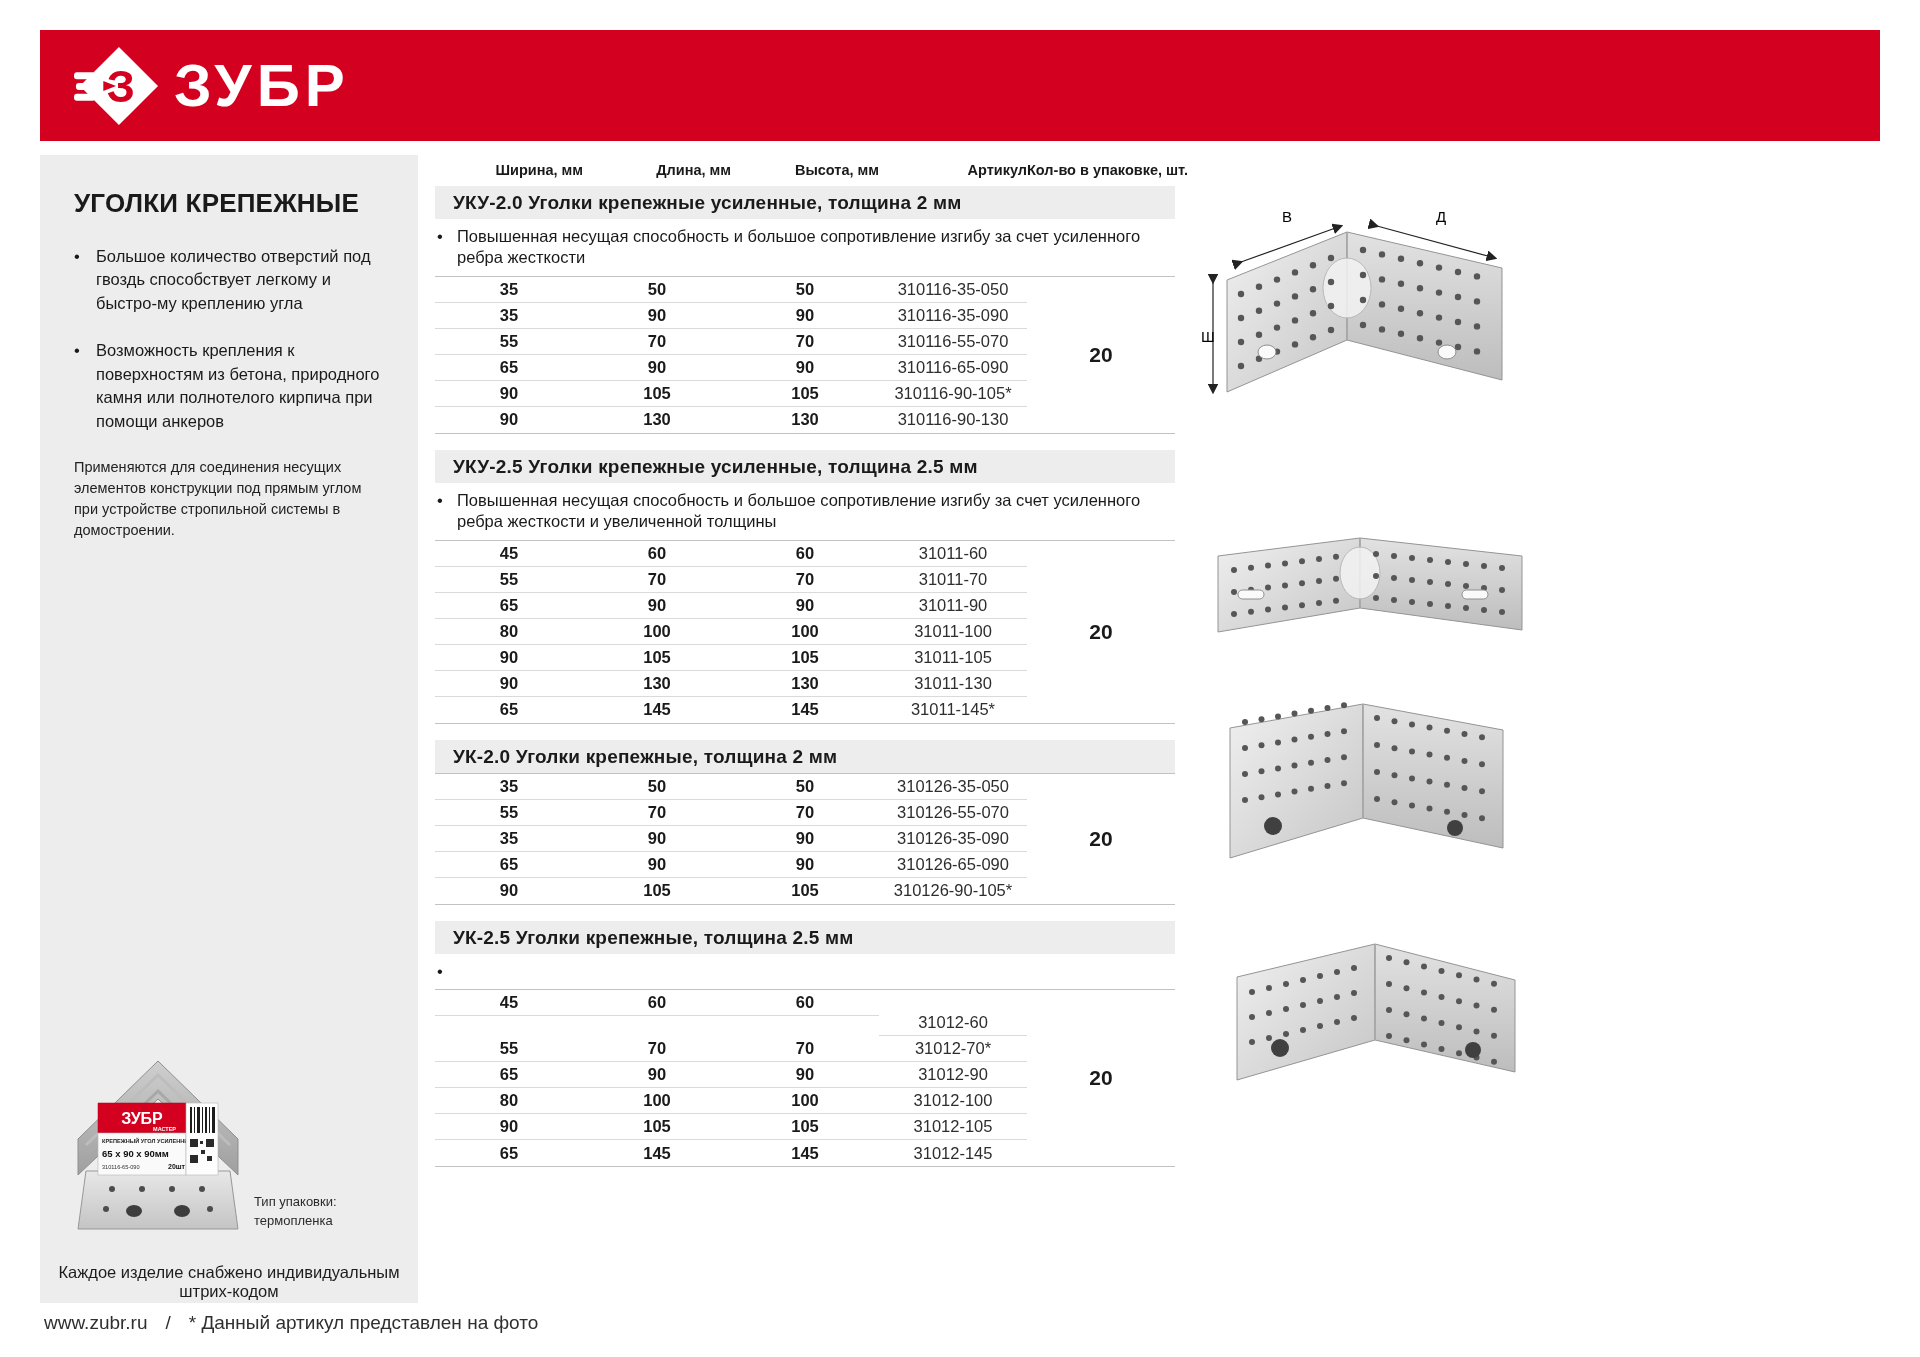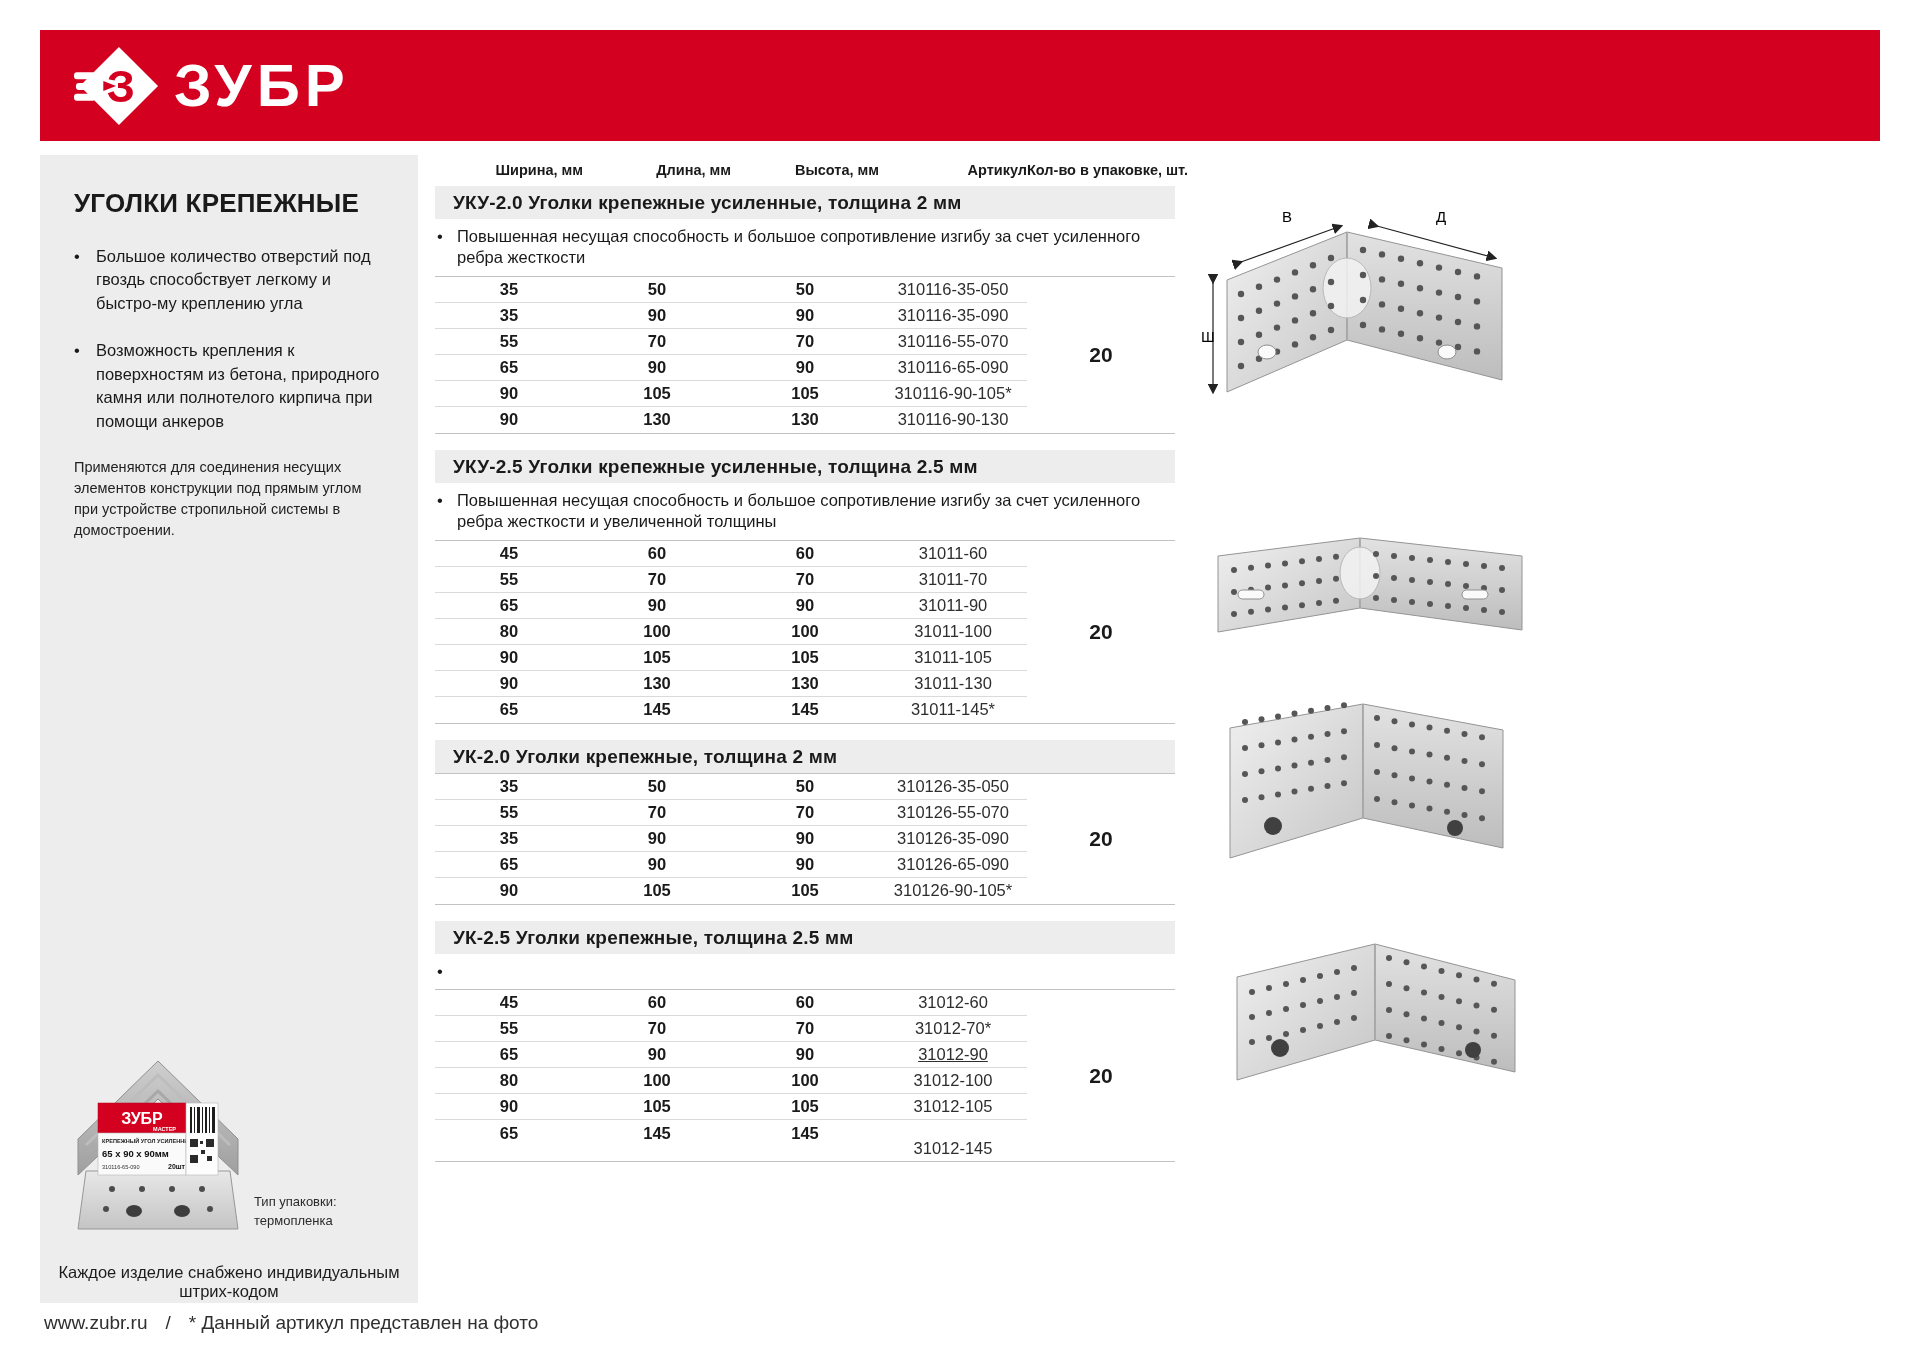--- a/index.html
+++ b/index.html
@@ -279,41 +279,41 @@
       </section>
       <section class="spec-section">
         <div class="section-title">УК-2.5  Уголки крепежные, толщина 2.5 мм</div>
         <div class="section-bullet">
           <span class="bullet-dot">•</span>
         </div>
         <div class="rows-wrap">
           <div class="cell dim" style="grid-area: 1 / 1;">45</div>
           <div class="cell dim" style="grid-area: 1 / 2;">60</div>
           <div class="cell dim" style="grid-area: 1 / 3;">60</div>
-          <div class="cell art" style="grid-area: 1 / 4;">31012-60</div>
+          <div class="cell art" style="grid-area: 1 / 4; margin-top: 20px;">31012-60</div>
           <div class="cell dim" style="grid-area: 2 / 1;">55</div>
           <div class="cell dim" style="grid-area: 2 / 2;">70</div>
           <div class="cell dim" style="grid-area: 2 / 3;">70</div>
           <div class="cell art" style="grid-area: 2 / 4;">31012-70*</div>
           <div class="cell dim" style="grid-area: 3 / 1;">65</div>
           <div class="cell dim" style="grid-area: 3 / 2;">90</div>
           <div class="cell dim" style="grid-area: 3 / 3;">90</div>
-          <div class="cell art" style="grid-area: 3 / 4; text-decoration: underline;">31012-90</div>
+          <div class="cell art" style="grid-area: 3 / 4;">31012-90</div>
           <div class="cell dim" style="grid-area: 4 / 1;">80</div>
           <div class="cell dim" style="grid-area: 4 / 2;">100</div>
           <div class="cell dim" style="grid-area: 4 / 3;">100</div>
           <div class="cell art" style="grid-area: 4 / 4;">31012-100</div>
           <div class="cell dim" style="grid-area: 5 / 1;">90</div>
           <div class="cell dim" style="grid-area: 5 / 2;">105</div>
           <div class="cell dim" style="grid-area: 5 / 3;">105</div>
           <div class="cell art" style="grid-area: 5 / 4;">31012-105</div>
           <div class="cell dim last" style="grid-area: 6 / 1;">65</div>
           <div class="cell dim last" style="grid-area: 6 / 2;">145</div>
           <div class="cell dim last" style="grid-area: 6 / 3;">145</div>
-          <div class="cell art last" style="grid-area: 6 / 4; margin-top: 15px;">31012-145</div>
+          <div class="cell art last" style="grid-area: 6 / 4;">31012-145</div>
           <div class="cell qty" style="grid-area: 1 / 5 / span 6;">20</div>
         </div>
       </section>
     </div>
 </main>
 
 <div class="product-img pi-1">
   <svg width="330" height="215" viewBox="0 0 330 215">
     <defs>
       <linearGradient id="mA" x1="0" y1="0" x2="1" y2="1">

